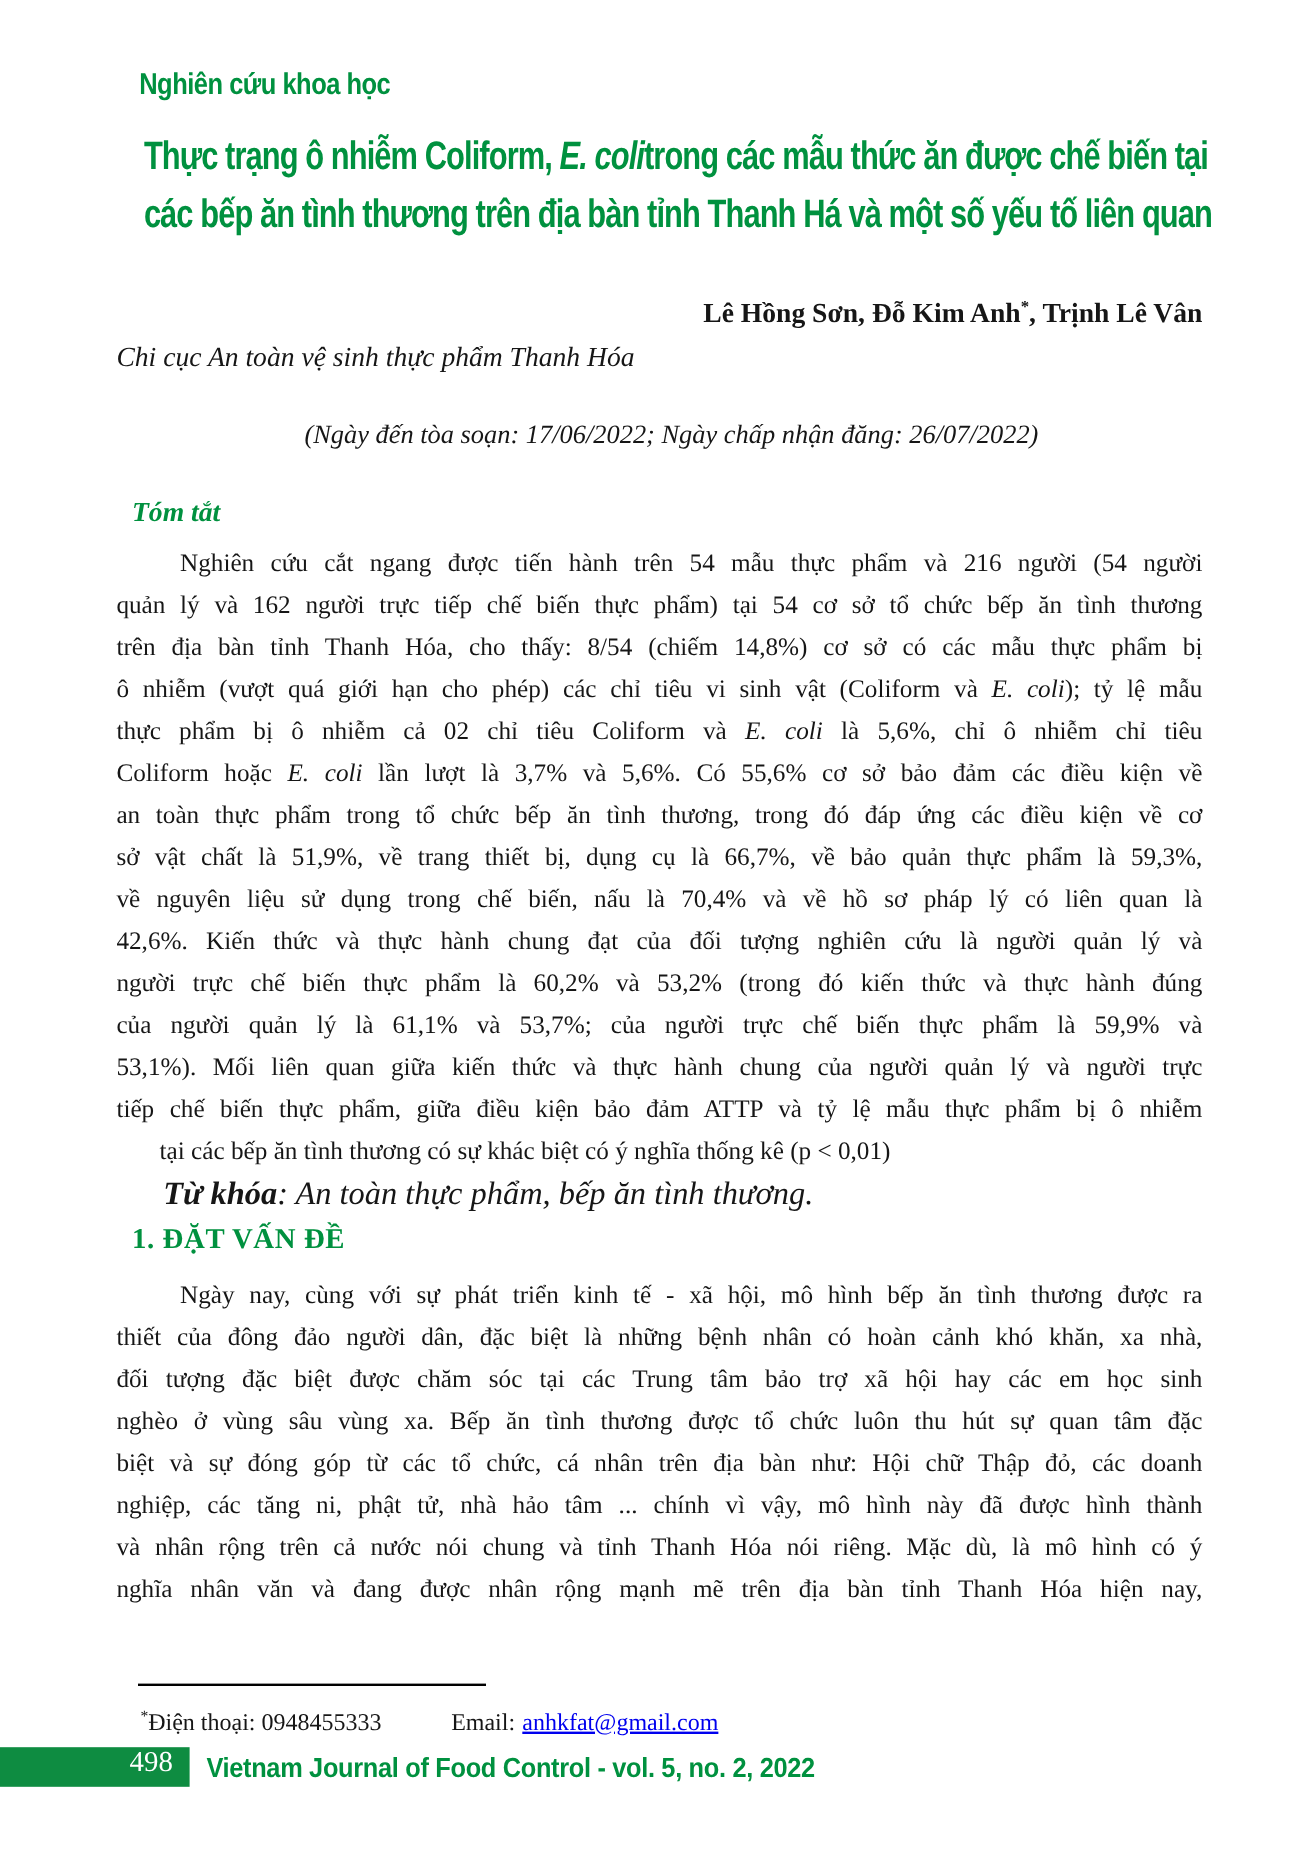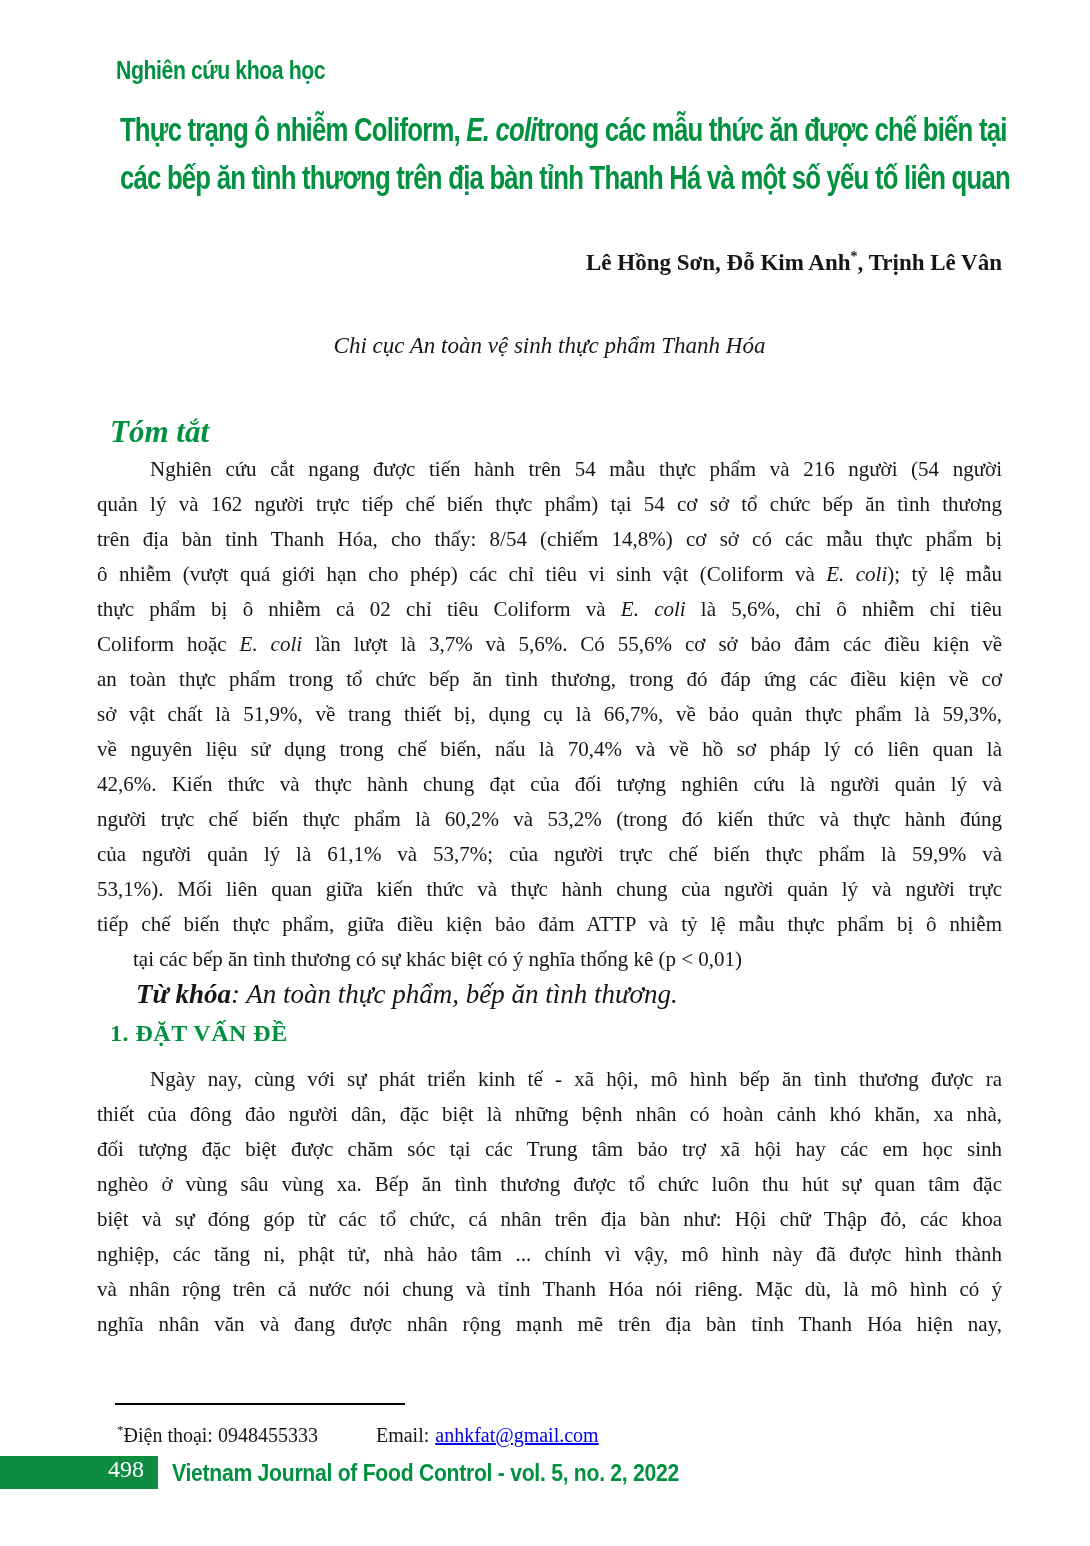--- a/index.html
+++ b/index.html
@@ -41,30 +41,30 @@
   }
   .article-title .tline i{font-style:italic;}
   
   .authors{
     position:absolute;left:97px;top:240px;width:905px;
     text-align:right;font-weight:bold;font-size:23px;line-height:34px;
   }
   .authors sup{font-size:14px;vertical-align:super;}
   .affiliation{
     position:absolute;left:97px;top:282px;width:905px;
-    text-align:center;font-style:italic;font-size:23px;line-height:32px;margin-top:48px;
+    text-align:left;font-style:italic;font-size:23px;line-height:32px;
   }
   .dates{
     position:absolute;left:107px;top:346px;width:905px;
     text-align:center;font-style:italic;font-size:22px;line-height:32px;
   }
   
   .abstract-heading{
     position:absolute;left:110px;top:414px;
-    color:var(--green);font-weight:bold;font-style:italic;font-size:31px;
+    color:var(--green);font-weight:bold;font-style:italic;font-size:23px;
   }
   .para{
     position:absolute;left:97px;width:905px;
     font-size:21px;
   }
   .para .line{
     height:35px;line-height:35px;
     text-align:justify;text-align-last:justify;
     white-space:nowrap;
   }
@@ -122,20 +122,21 @@
 
   <div class="article-title disp">
     <div class="tline"><span>Thực trạng ô nhiễm Coliform, </span><i>E. coli</i><span>trong các mẫu thức ăn được chế biến tại</span></div>
     <div class="tline">các bếp ăn tình thương trên địa bàn tỉnh Thanh Há và một số yếu tố liên quan</div>
   </div>
 
   <div class="authors"><span>Lê Hồng Sơn, Đỗ Kim Anh</span><sup>*</sup><span>, Trịnh Lê Vân</span></div>
 
   <div class="affiliation">Chi cục An toàn vệ sinh thực phẩm Thanh Hóa</div>
 
+  <div class="dates">(Ngày đến tòa soạn: 17/06/2022; Ngày chấp nhận đăng: 26/07/2022)</div>
 
   <div class="abstract-heading">Tóm tắt</div>
 
   <div class="para abstract-body">
     <div class="line indent">Nghiên cứu cắt ngang được tiến hành trên 54 mẫu thực phẩm và 216 người (54 người</div>
     <div class="line">quản lý và 162 người trực tiếp chế biến thực phẩm) tại 54 cơ sở tổ chức bếp ăn tình thương</div>
     <div class="line">trên địa bàn tỉnh Thanh Hóa, cho thấy: 8/54 (chiếm 14,8%) cơ sở có các mẫu thực phẩm bị</div>
     <div class="line"><span>ô nhiễm (vượt quá giới hạn cho phép) các chỉ tiêu vi sinh vật (Coliform và </span><i>E. coli</i><span>); tỷ lệ mẫu</span></div>
     <div class="line"><span>thực phẩm bị ô nhiễm cả 02 chỉ tiêu Coliform và </span><i>E. coli</i><span> là 5,6%, chỉ ô nhiễm chỉ tiêu</span></div>
     <div class="line"><span>Coliform hoặc </span><i>E. coli</i><span> lần lượt là 3,7% và 5,6%. Có 55,6% cơ sở bảo đảm các điều kiện về</span></div>
@@ -152,21 +153,21 @@
 
   <div class="keywords"><b><i>Từ khóa</i></b><i>: An toàn thực phẩm, bếp ăn tình thương.</i></div>
 
   <div class="section-heading">1. ĐẶT VẤN ĐỀ</div>
 
   <div class="para intro-body">
     <div class="line indent">Ngày nay, cùng với sự phát triển kinh tế - xã hội, mô hình bếp ăn tình thương được ra</div>
     <div class="line">thiết của đông đảo người dân, đặc biệt là những bệnh nhân có hoàn cảnh khó khăn, xa nhà,</div>
     <div class="line">đối tượng đặc biệt được chăm sóc tại các Trung tâm bảo trợ xã hội hay các em học sinh</div>
     <div class="line">nghèo ở vùng sâu vùng xa. Bếp ăn tình thương được tổ chức luôn thu hút sự quan tâm đặc</div>
-    <div class="line">biệt và sự đóng góp từ các tổ chức, cá nhân trên địa bàn như: Hội chữ Thập đỏ, các khoa</div>
+    <div class="line">biệt và sự đóng góp từ các tổ chức, cá nhân trên địa bàn như: Hội chữ Thập đỏ, các doanh</div>
     <div class="line">nghiệp, các tăng ni, phật tử, nhà hảo tâm ... chính vì vậy, mô hình này đã được hình thành</div>
     <div class="line">và nhân rộng trên cả nước nói chung và tỉnh Thanh Hóa nói riêng. Mặc dù, là mô hình có ý</div>
     <div class="line">nghĩa nhân văn và đang được nhân rộng mạnh mẽ trên địa bàn tỉnh Thanh Hóa hiện nay,</div>
   </div>
 
   <div class="footnote-rule"></div>
 
   <div class="footnote"><sup>*</sup><span>Điện thoại: 0948455333</span><span class="fn-gap"></span><span>Email:</span><a class="email-link">anhkfat@gmail.com</a></div>
 
   <div class="page-num-box">

